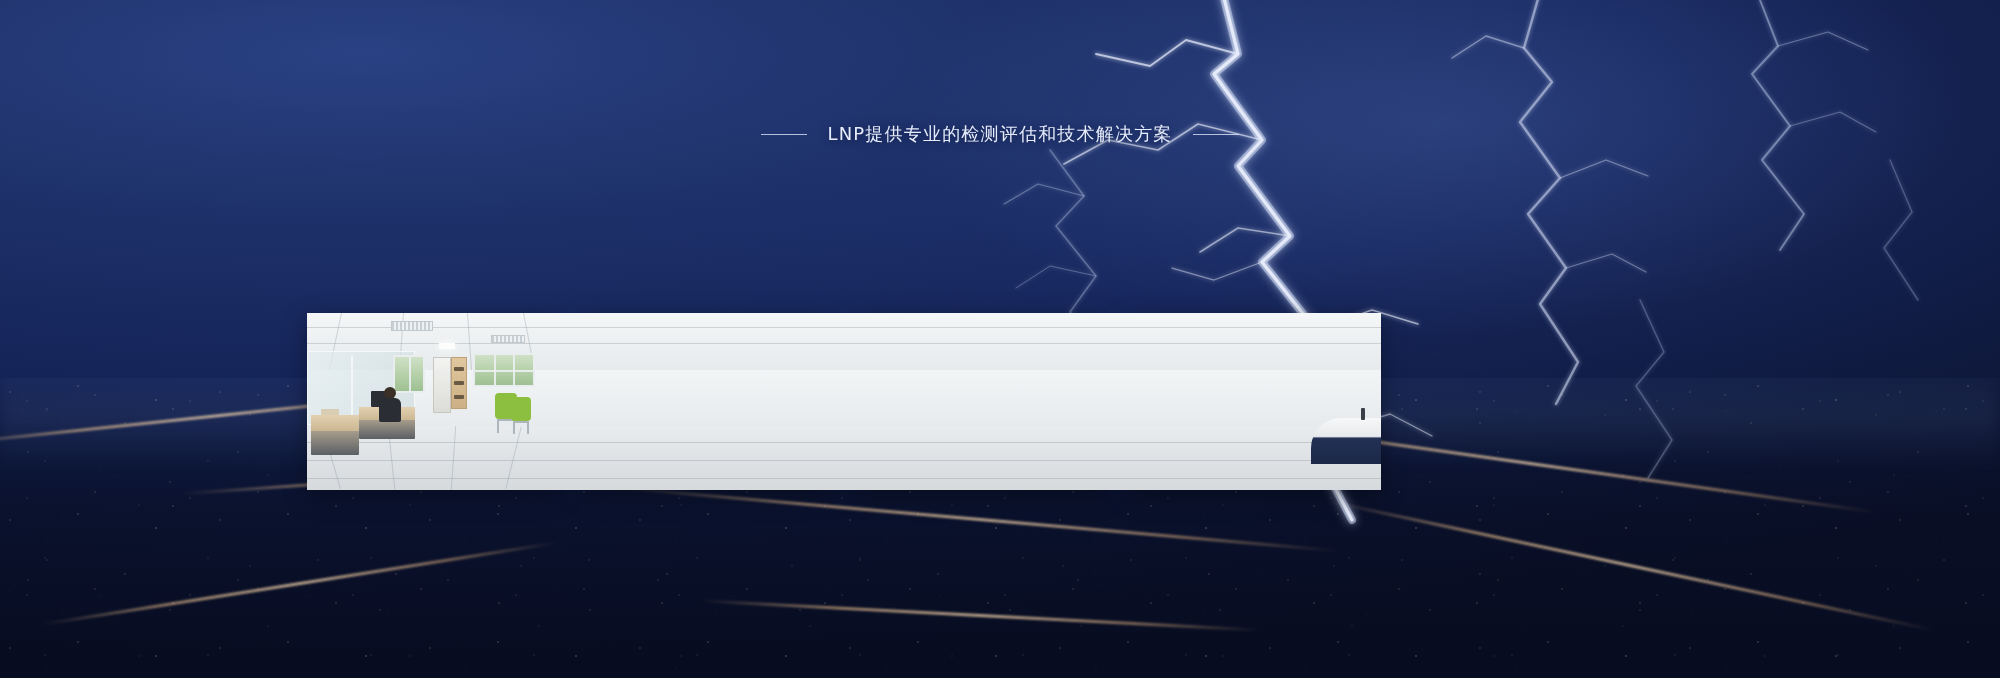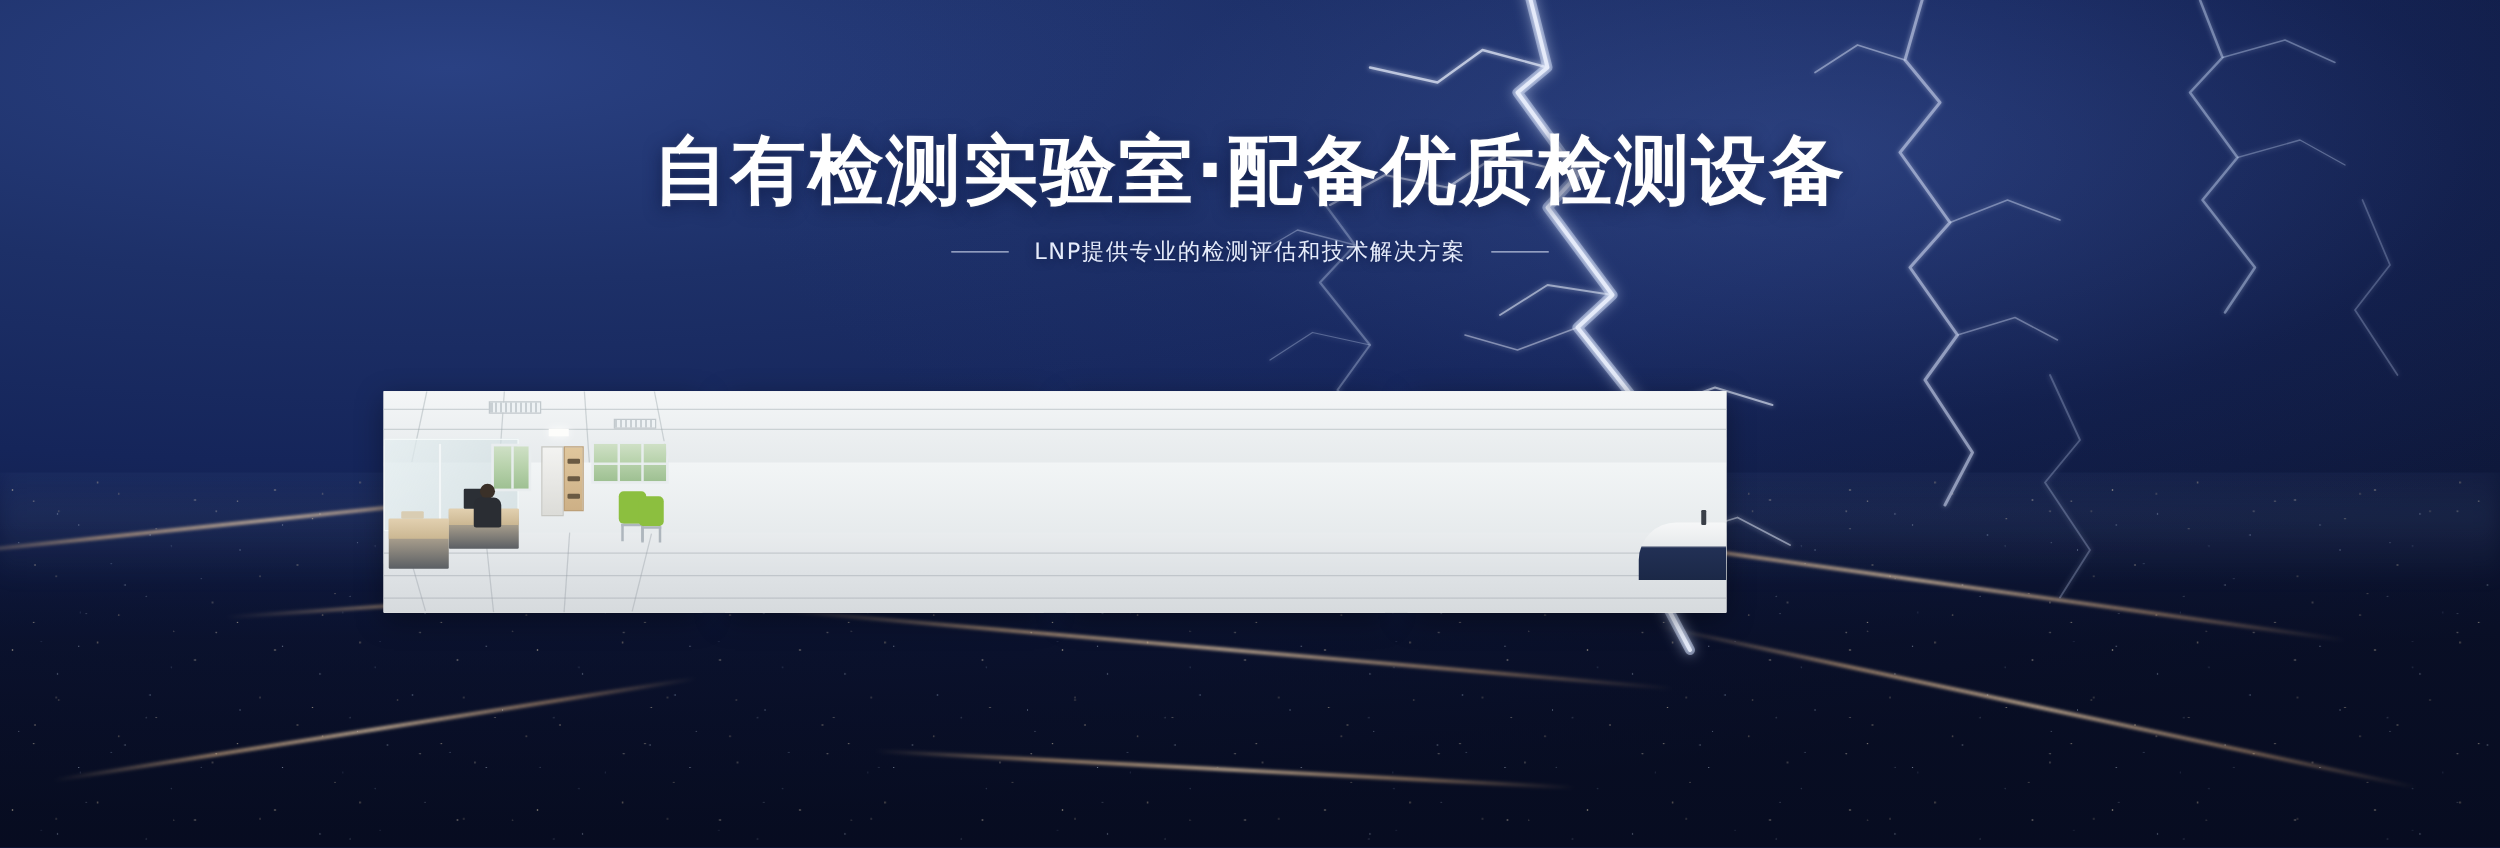--- a/index.html
+++ b/index.html
@@ -405,21 +405,20 @@
         <path d="M1096 276 L1050 266 L1016 288" stroke-width="1" stroke-opacity="0.35"></path>
       </g>
       <g filter="url(#gl2)" fill="none" stroke="#b6c5e6" stroke-opacity="0.30" stroke-linecap="round" stroke-linejoin="round">
         <path d="M1640 300 L1664 352 L1636 386 L1672 440 L1648 478" stroke-width="1.5"></path>
         <path d="M1890 160 L1912 212 L1884 248 L1918 300" stroke-width="1.4"></path>
       </g>
     </svg>
   </div>
 
   <div class="headline-wrap">
-    <div class="headline">自有检测实验室·配备优质检测设备</div>
     <div class="subline">
       <span class="rule"></span>
       <span class="subtitle">LNP提供专业的检测评估和技术解决方案</span>
       <span class="rule"></span>
     </div>
   </div>
 
   <div class="strip">
 
     <div class="photo">

